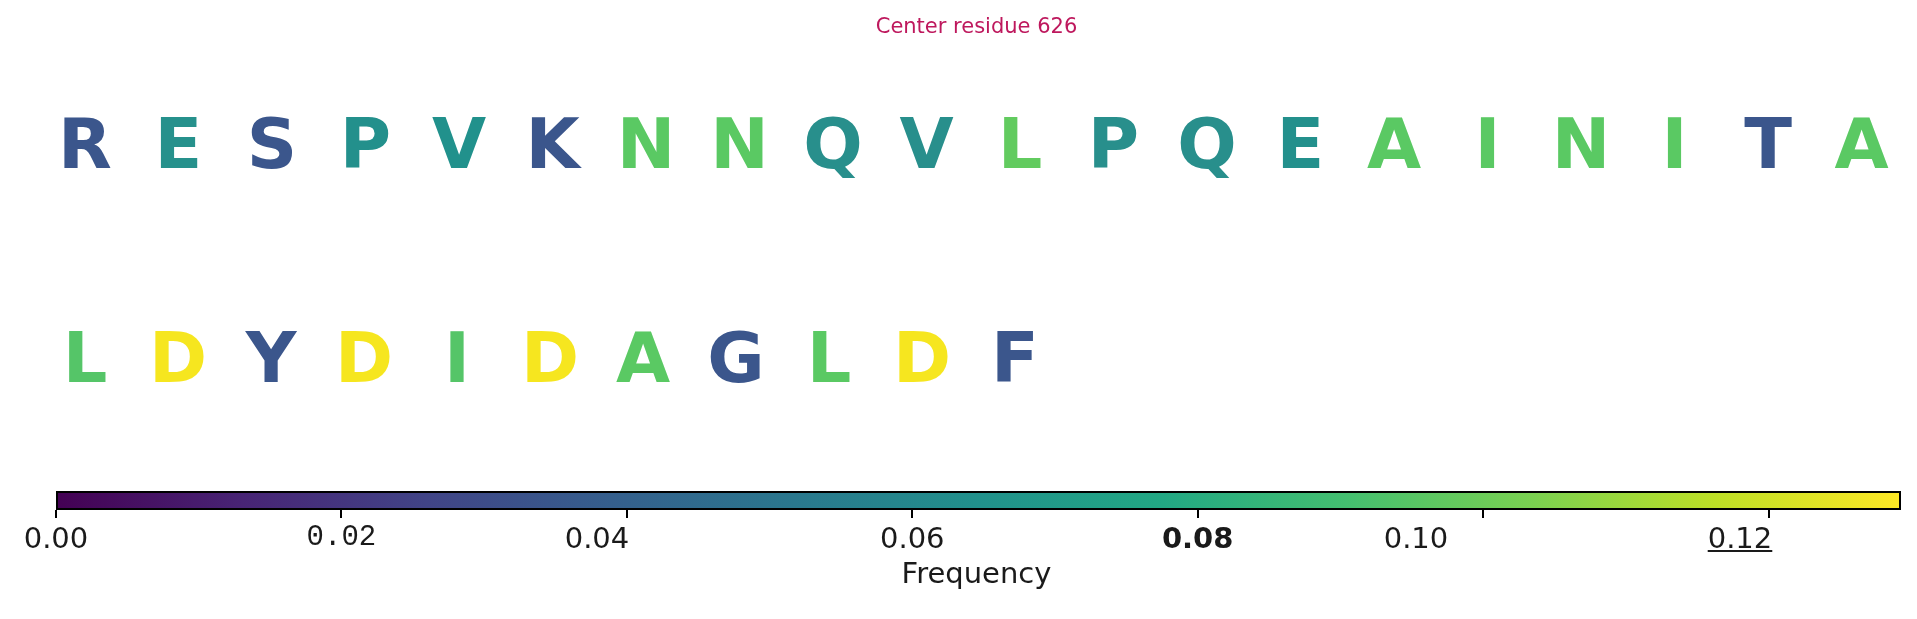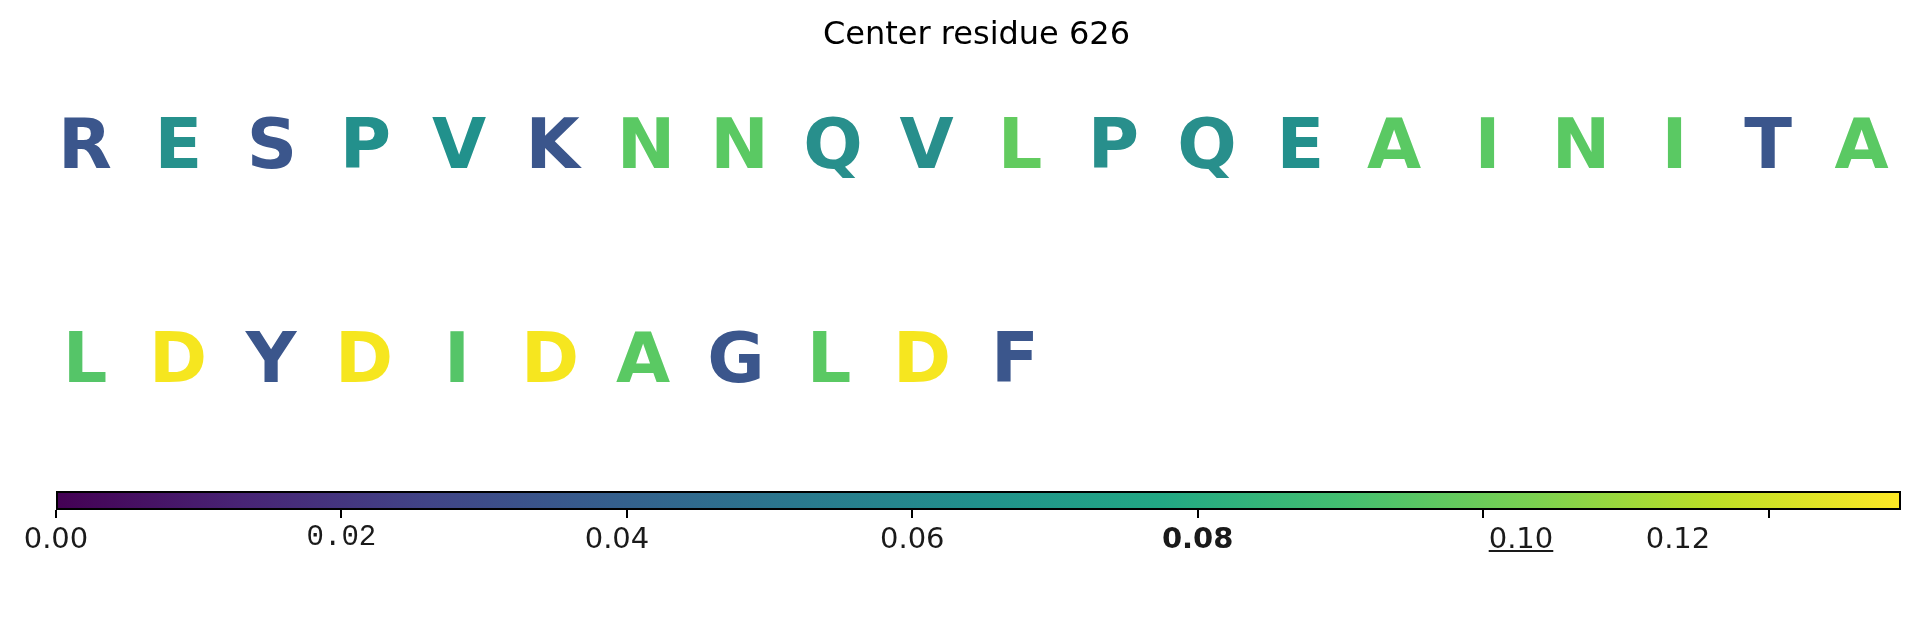--- a/index.html
+++ b/index.html
@@ -14,22 +14,22 @@
     height: 619px;
     background: #ffffff;
     overflow: hidden;
   }
   .title {
     position: absolute;
     top: 14px;
     left: 56px;
     width: 1841px;
     text-align: center;
-    font-size: 32px;
-    color: #000000;
+    font-size: 21px;
+    color: #be185d;
     white-space: nowrap;
   }
   .letter {
     position: absolute;
     width: 94px;
     text-align: center;
     font-size: 70px;
     font-weight: bold;
     line-height: 1;
     white-space: nowrap;
@@ -114,24 +114,25 @@
       <span class="letter" style="color: rgb(59, 86, 140); left: 968px; top: 323px;">F</span>
     </div>
 
   <div class="colorbar"></div>
   <div id="colorbar-ticks">
       <div class="tick-mark" style="left: 55px;"></div>
       <div class="tick-label" style="left: -4px;">0.00</div>
       <div class="tick-mark" style="left: 340.426px;"></div>
       <div class="tick-label" style="left: 281.426px; font-family: Liberation Mono, monospace;">0.02</div>
       <div class="tick-mark" style="left: 625.853px;"></div>
-      <div class="tick-label" style="left: 557px;">0.04</div>
+      <div class="tick-label" style="left: 537px;">0.04</div>
       <div class="tick-mark" style="left: 911.279px;"></div>
       <div class="tick-label" style="left: 852.279px;">0.06</div>
       <div class="tick-mark" style="left: 1196.71px;"></div>
       <div class="tick-label" style="left: 1137.71px; font-weight: bold;">0.08</div>
       <div class="tick-mark" style="left: 1482.13px;"></div>
-      <div class="tick-label" style="left: 1461px; text-decoration: underline;">0.10</div>
+      <div class="tick-label" style="left: 1356px;">0.10</div>
       <div class="tick-mark" style="left: 1767.56px;"></div>
-      <div class="tick-label" style="left: 1618px;">0.12</div>
+      <div class="tick-label" style="left: 1680px; text-decoration: underline;">0.12</div>
     </div>
 
+  <div class="axis-label">Frequency</div>
 </div>
 
 </body></html>

